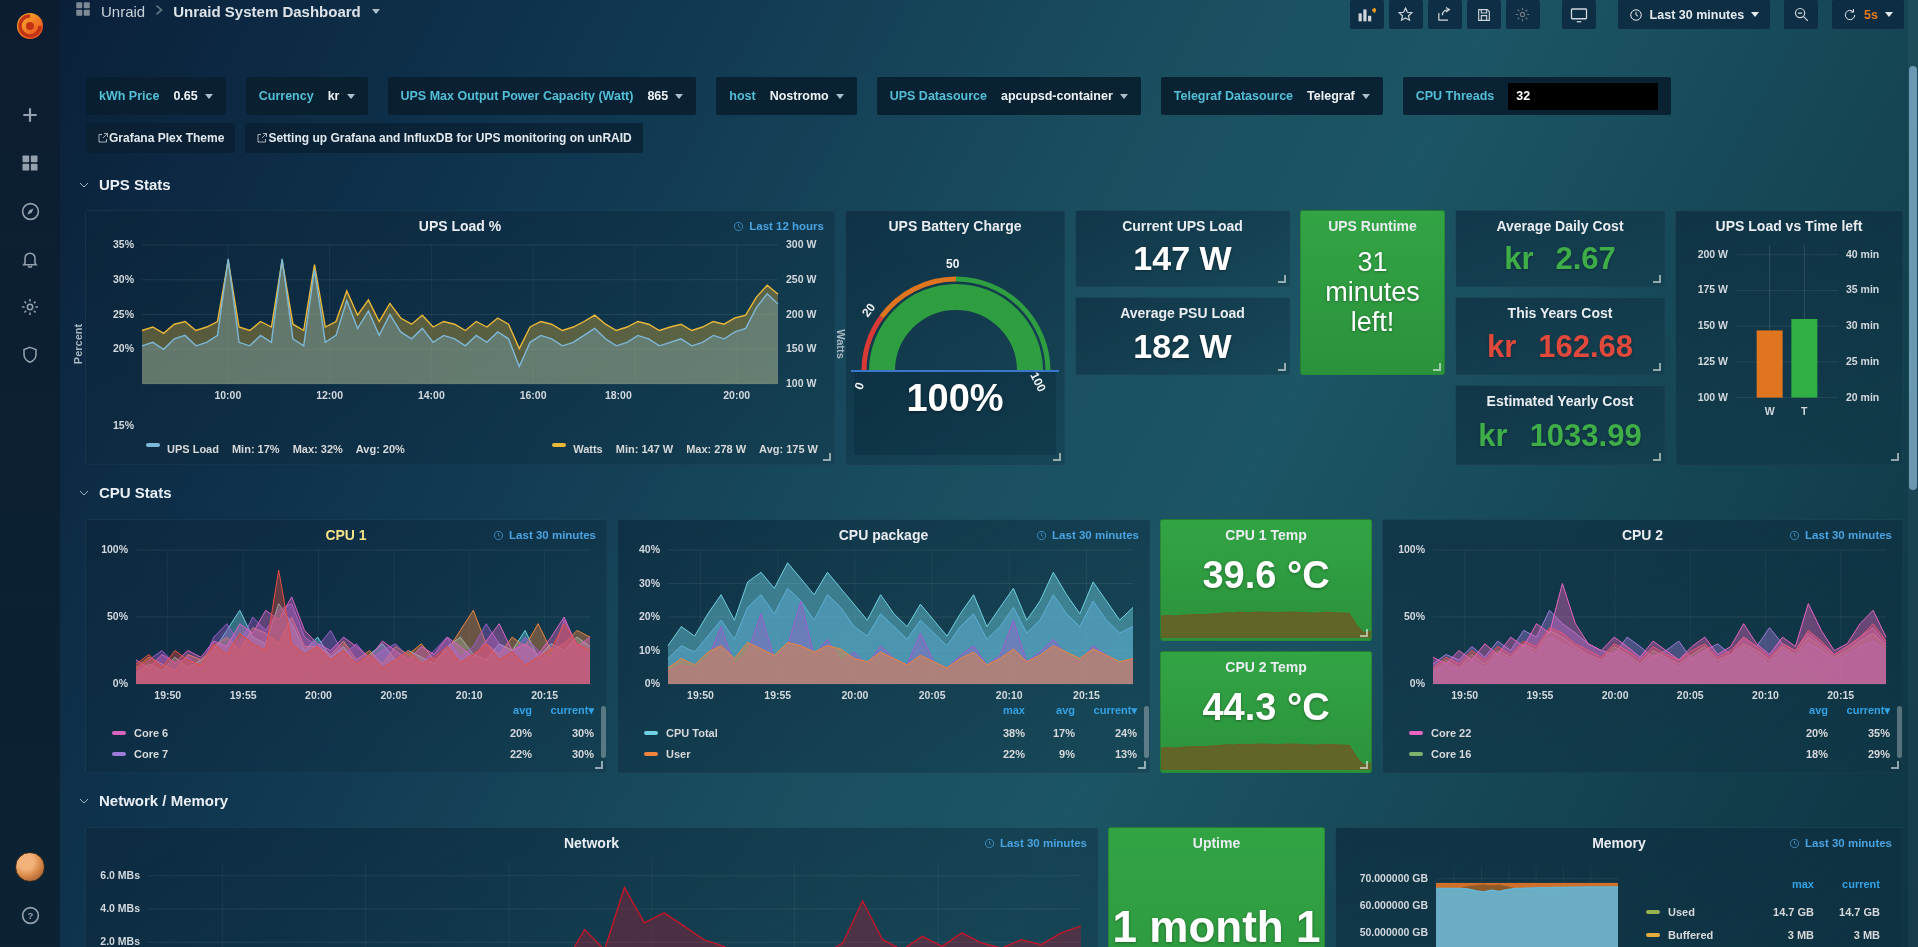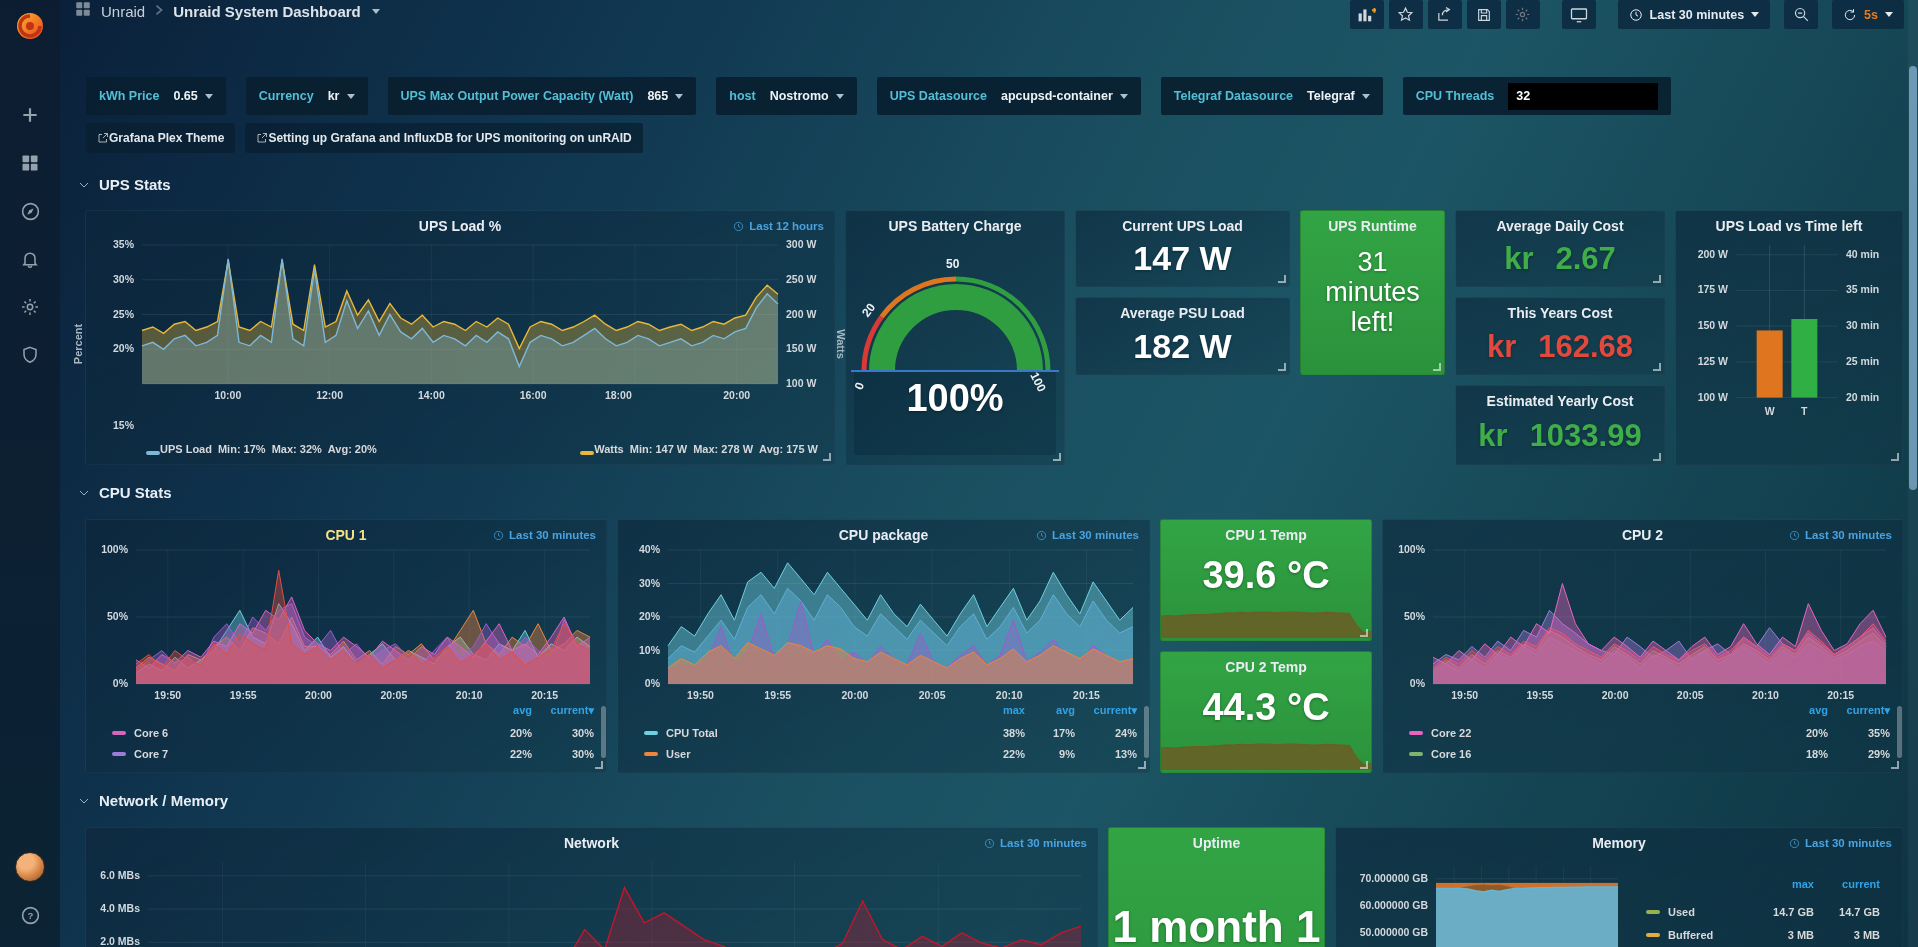--- a/index.html
+++ b/index.html
@@ -63,21 +63,21 @@
   .lg{position:absolute;left:26px;right:12px;bottom:8px;font-size:11px;font-weight:bold;color:#d8d9da}
   .c2{display:grid;grid-template-columns:1fr 62px 62px}
   .c3{display:grid;grid-template-columns:1fr 60px 50px 62px}
   .lg .hd{color:#33a2e5;height:18px}
   .lg .hd span,.lg .row span{text-align:right}
   .lg .row{height:21px;align-items:center}
   .lg .nm{display:flex;gap:8px;align-items:center;text-align:left !important;cursor:pointer}
   .mk{width:14px;height:4px;border-radius:2px;display:inline-block}
   .lgsb{position:absolute;right:0;bottom:14px;width:5px;height:52px;background:rgba(255,255,255,.3);border-radius:3px}
   .lg-ups{position:absolute;left:60px;right:16px;bottom:9px;display:flex;justify-content:space-between;font-size:11px;font-weight:bold;color:#d8d9da}
-  .lg-ups .it{display:flex;align-items:flex-end;gap:0}
+  .lg-ups .it{display:flex;align-items:flex-start;gap:7px}
   .lg-ups .it span{margin-left:6px}
   .lg-mem{position:absolute;right:22px;top:50px;width:234px;font-size:11px;font-weight:bold;color:#d8d9da}
   .lg-mem .hd{color:#33a2e5;height:22px}
   .lg-mem .row{height:23px;align-items:center}
   .cmem{display:grid;grid-template-columns:1fr 66px 66px}
   .lg-mem span{text-align:right}
   
   .gtick{position:absolute;font-size:12px;font-weight:bold;color:#f0f3f5}
   .gval{position:absolute;left:0;right:0;text-align:center;font-size:38px;font-weight:bold;color:#fff;text-shadow:0 1px 3px rgba(0,0,0,.4)}
   .gline{position:absolute;left:5px;right:5px;height:2px;background:#3a77c9}

